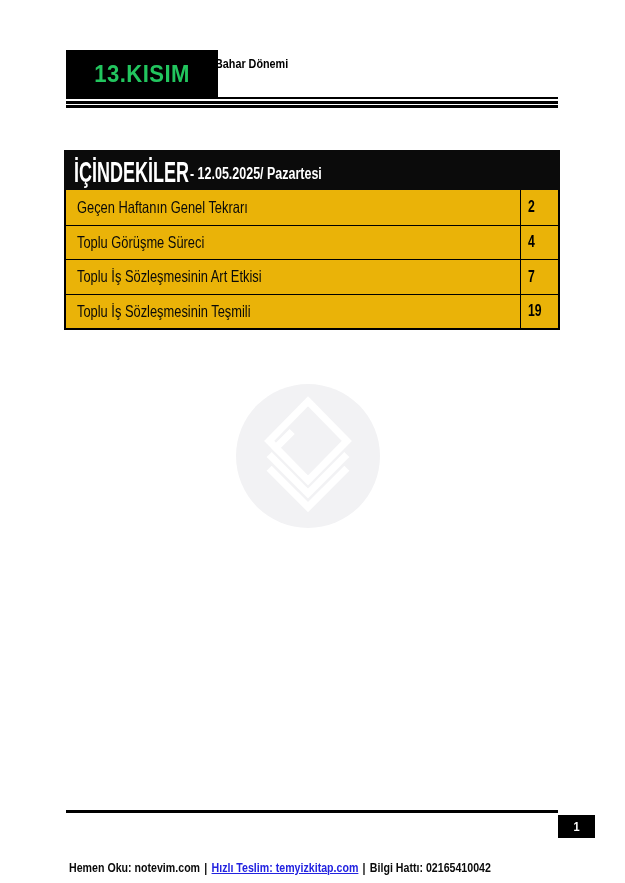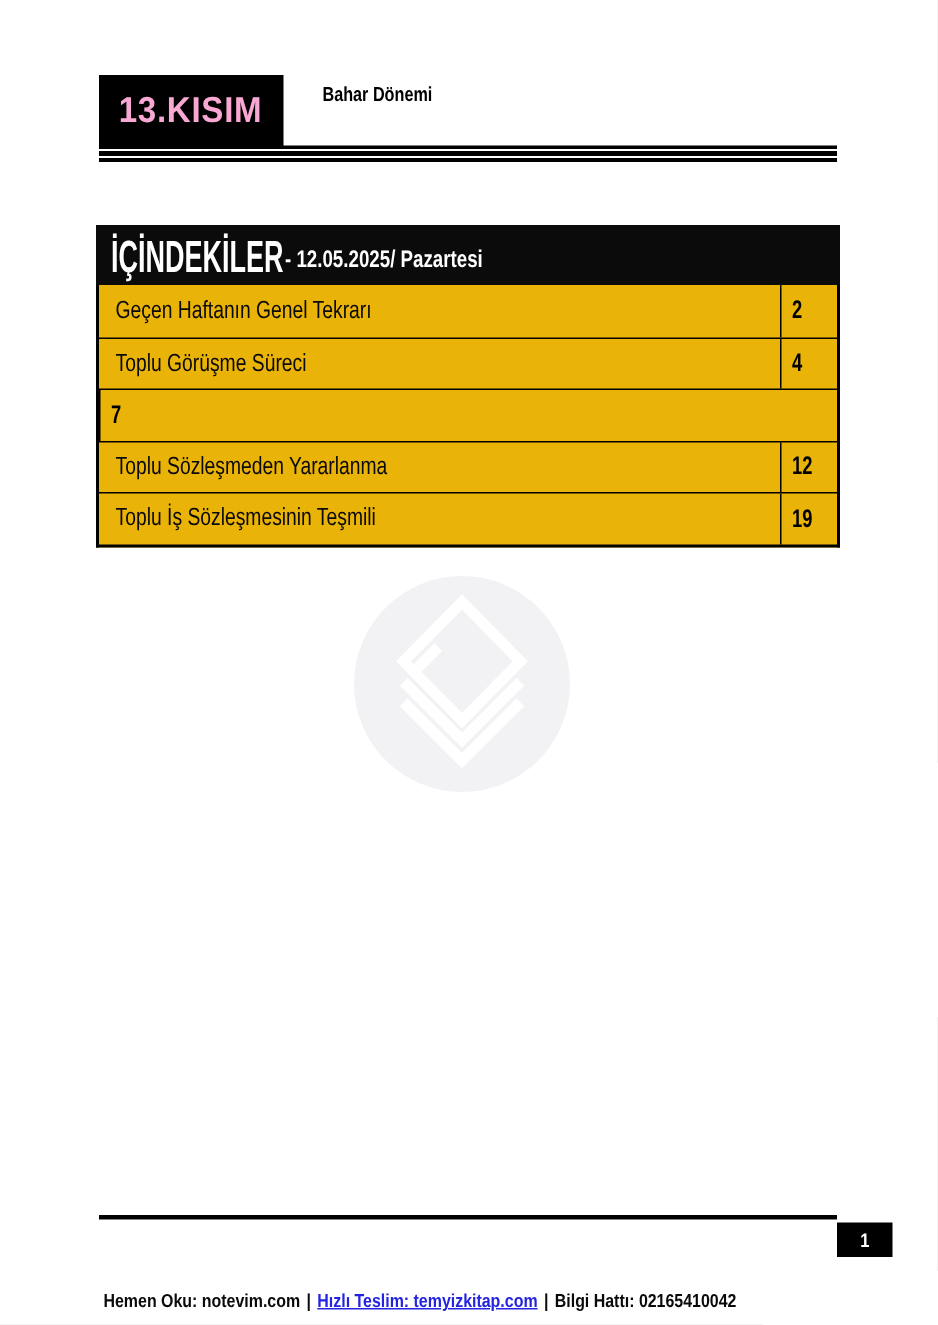--- a/index.html
+++ b/index.html
@@ -6,22 +6,22 @@
   html,body { background:#e9e9e9; }
   body { font-family:"Liberation Sans","DejaVu Sans",sans-serif; }
   .page {
     position:relative; width:625px; height:883px; margin:0 auto;
     background:#ffffff; overflow:hidden; color:#000;
   }
   .cond { display:inline-block; transform-origin:0 50%; white-space:nowrap; }
 
   
   .kisim-box {
-    position:absolute; left:66px; top:50px; width:123px; height:48px;
-    background:#000; color:#f9a8d4; display:flex; align-items:center; justify-content:center;
+    position:absolute; left:66px; top:50px; width:152px; height:48px;
+    background:#000; color:#22c55e; display:flex; align-items:center; justify-content:center;
     z-index:2;
   }
   .kisim-box .kisim-text {
     font-size:24px; font-weight:bold; letter-spacing:0.5px;
     transform:scaleX(.92); transform-origin:50% 50%;
   }
   .course-block { position:absolute; left:215px; top:53px; z-index:2; }
   .course-title-line { line-height:22px; }
   .course-title-line .cond { font-size:21px; font-weight:bold; transform:scaleX(.8); }
   .course-term-line { line-height:15px; margin-top:2px; }
@@ -114,30 +114,25 @@
       </div>
       <div class="toc-row">
         <div class="cell-label">
           <span class="cond">Toplu Görüşme Süreci</span>
         </div>
         <div class="cell-page">
           <span class="cond">4</span>
         </div>
       </div>
       <div class="toc-row">
+        <div class="cell-label">
+          <span class="cond">Toplu İş Sözleşmesinin Art Etkisi</span>
+        </div>
         <div class="cell-page">
           <span class="cond">7</span>
-        </div>
-      </div>
-      <div class="toc-row">
-        <div class="cell-label">
-          <span class="cond">Toplu Sözleşmeden Yararlanma</span>
-        </div>
-        <div class="cell-page">
-          <span class="cond">12</span>
         </div>
       </div>
       <div class="toc-row">
         <div class="cell-label">
           <span class="cond">Toplu İş Sözleşmesinin Teşmili</span>
         </div>
         <div class="cell-page">
           <span class="cond">19</span>
         </div>
       </div>

